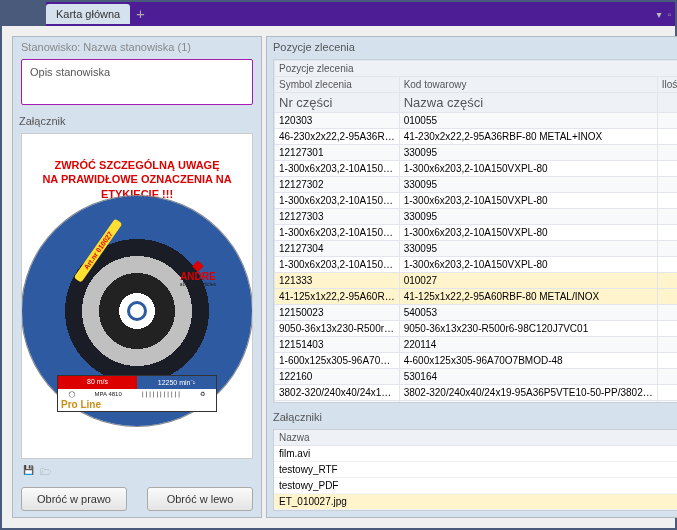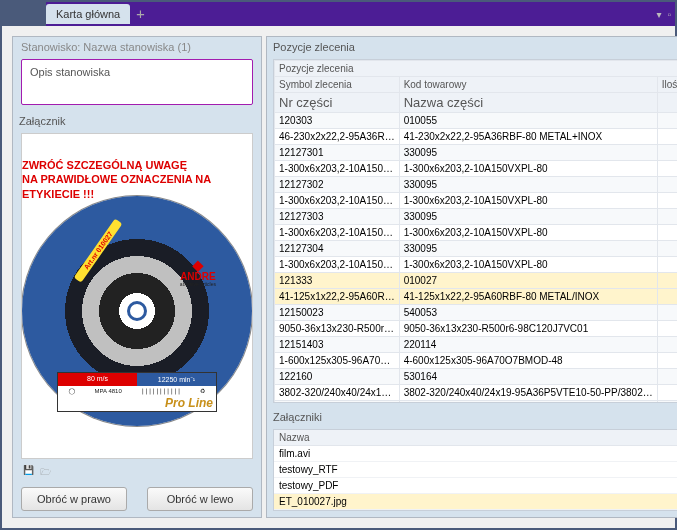--- a/index.html
+++ b/index.html
@@ -83,20 +83,21 @@
     border: 1px solid #ccc;
     display: flex;
     align-items: center;
     justify-content: center;
     position: relative;
     overflow: hidden;
   }
   .warning-text {
     position: absolute;
     top: 24px;
+    text-align: center;
     color: #d00;
     font-weight: bold;
     font-size: 11px;
     line-height: 1.3;
   }
   .disc {
     width: 230px;
     height: 230px;
     border-radius: 50%;
     background: radial-gradient(circle at center, #fff 0 18px, #222 18px 38px, #c0c0c0 38px 55px, #1a1d26 55px 72px, #2d5aa0 72px 115px);
@@ -120,24 +121,23 @@
     transform: translateX(-50%);
     width: 160px;
     background: #fff;
     border: 1px solid #333;
     font-size: 7px;
     text-align: center;
   }
   .proline {
     color: #c8901a;
     font-weight: bold;
-    font-style: italic;
-    text-align: right;
+    text-align: left;
     padding: 1px 3px;
-    font-size: 12px;
+    font-size: 10px;
   }
   .mpa-row { padding: 1px; background: #fff; color: #222; font-size: 6px; display: flex; justify-content: space-around; align-items: center;}
   .speed-row { display: flex; font-size: 7px; }
   .speed-row > div { flex: 1; padding: 2px; }
   .speed-left { background: #d00; color: #fff; }
   .speed-right { background: #2d5aa0; color: #fff; }
   .andre-logo {
     position: absolute;
     top: 62px;
     right: 36px;

